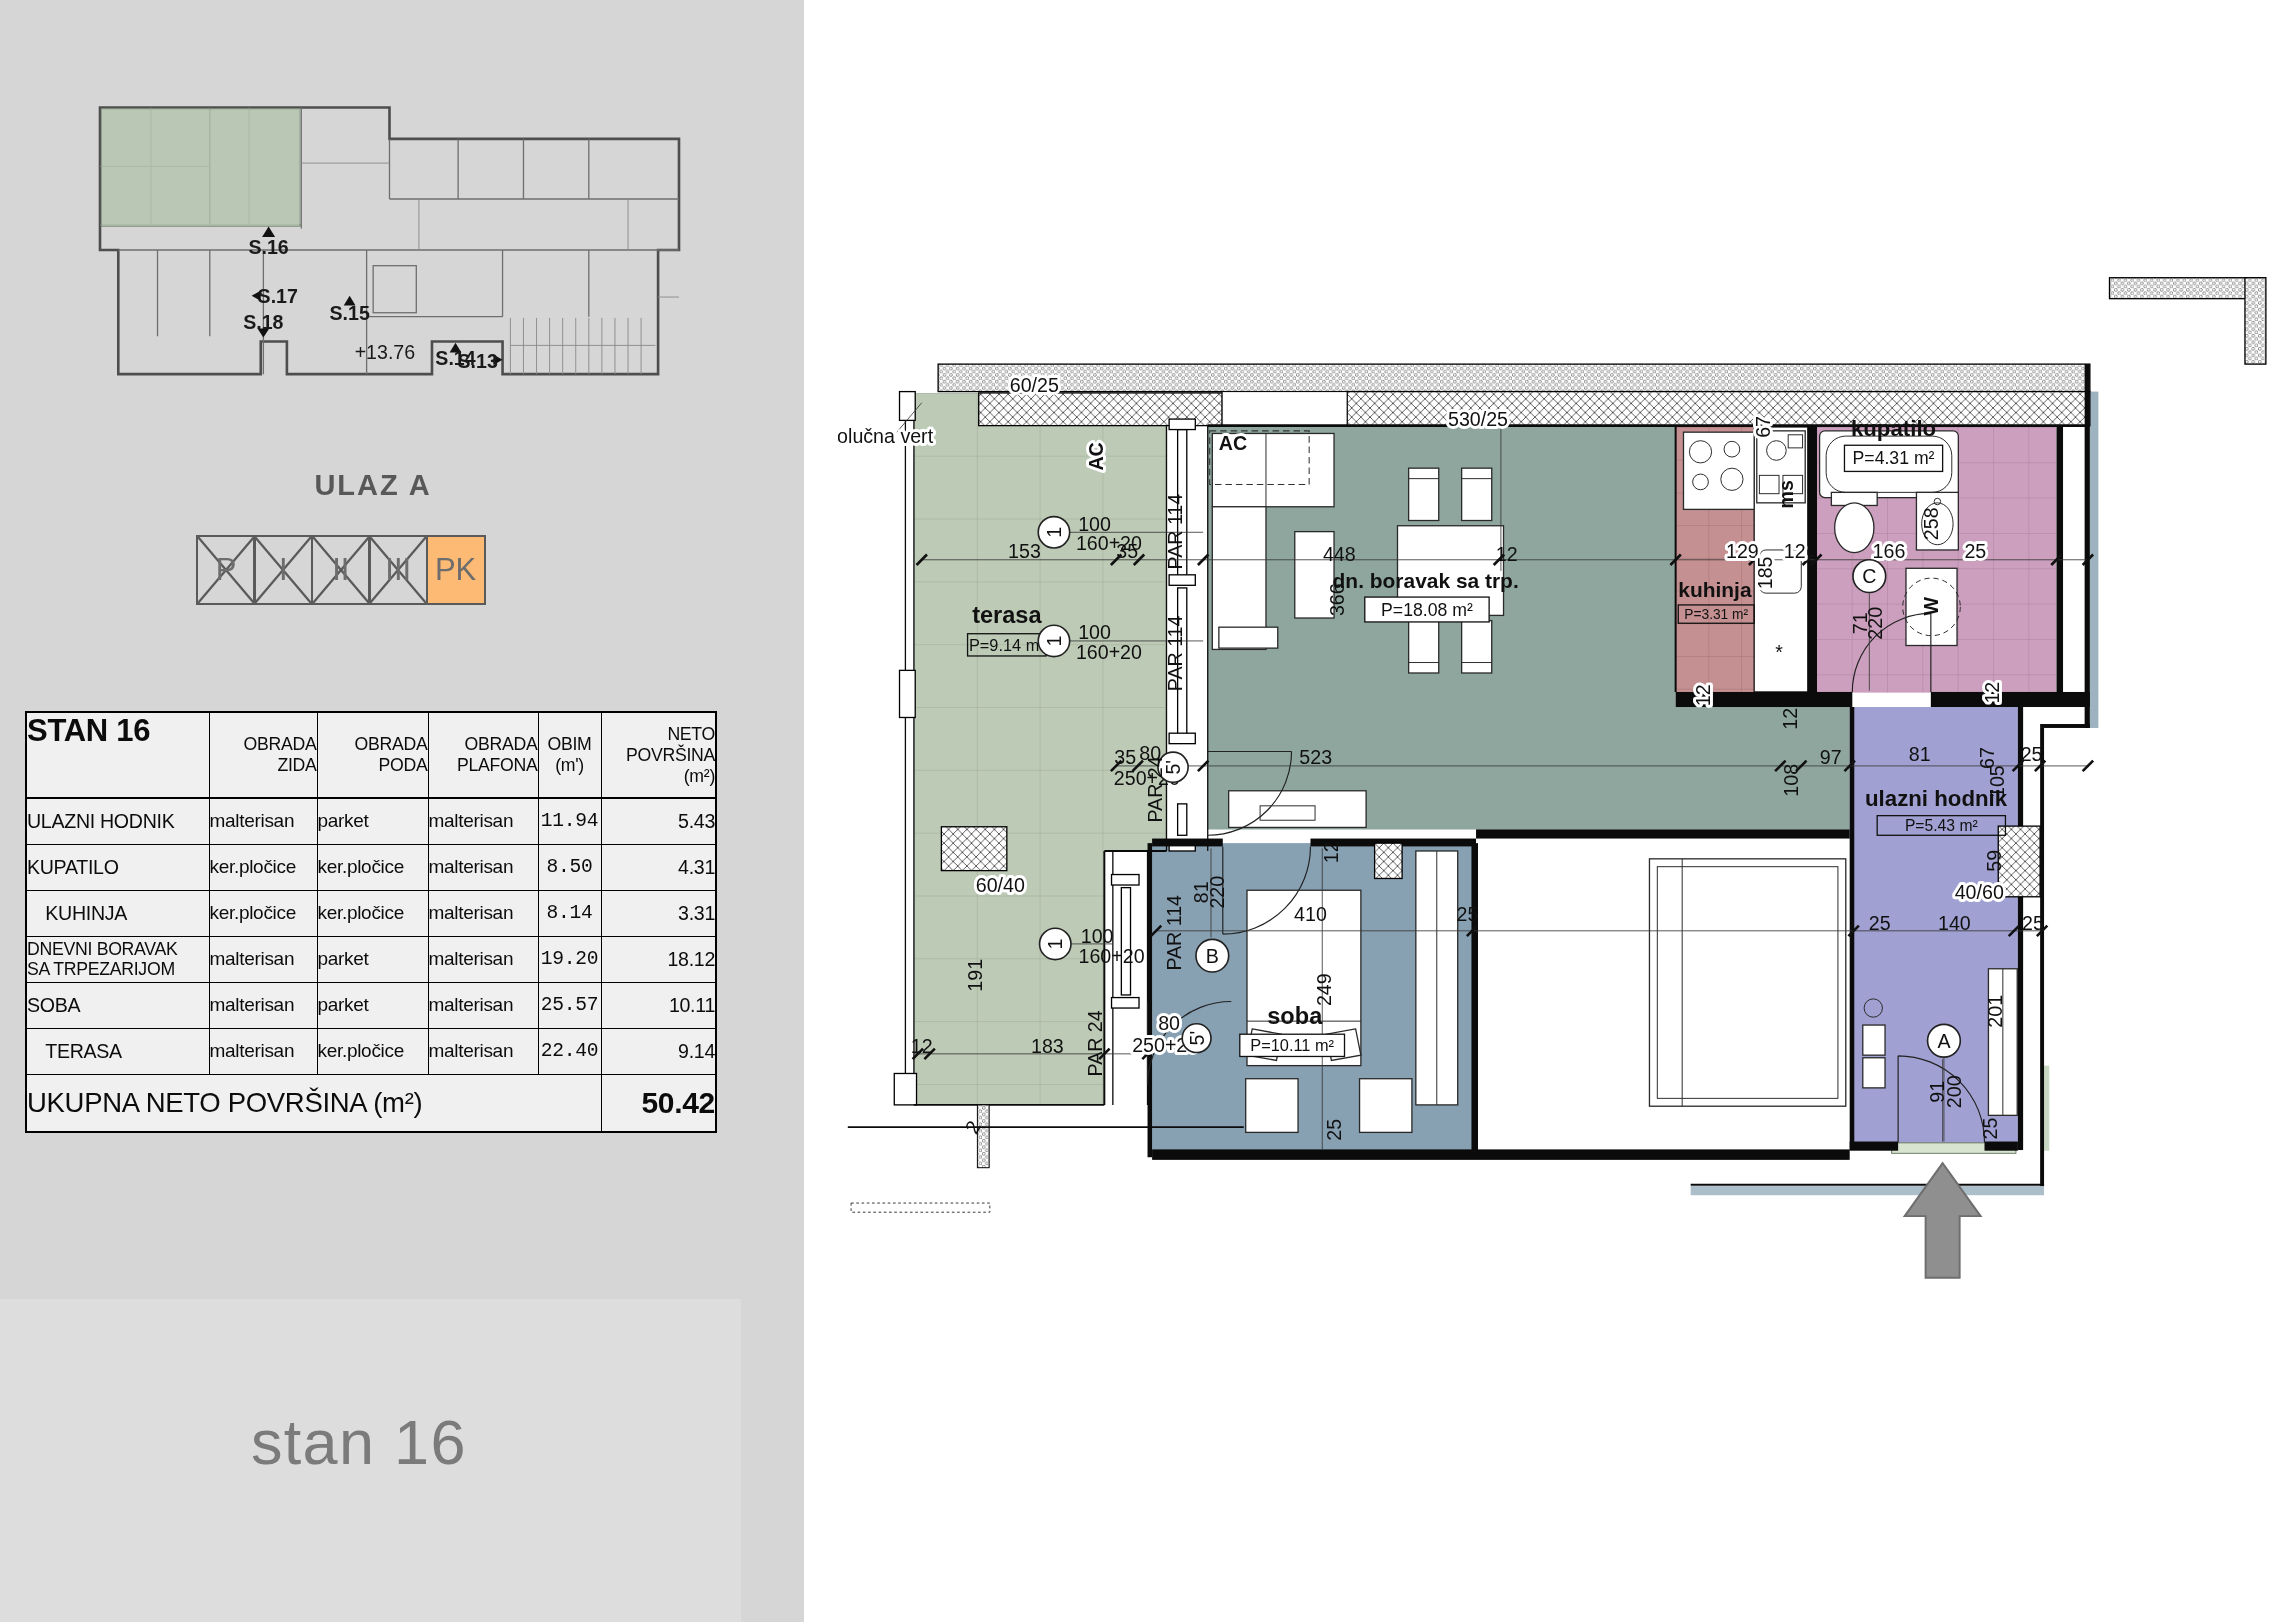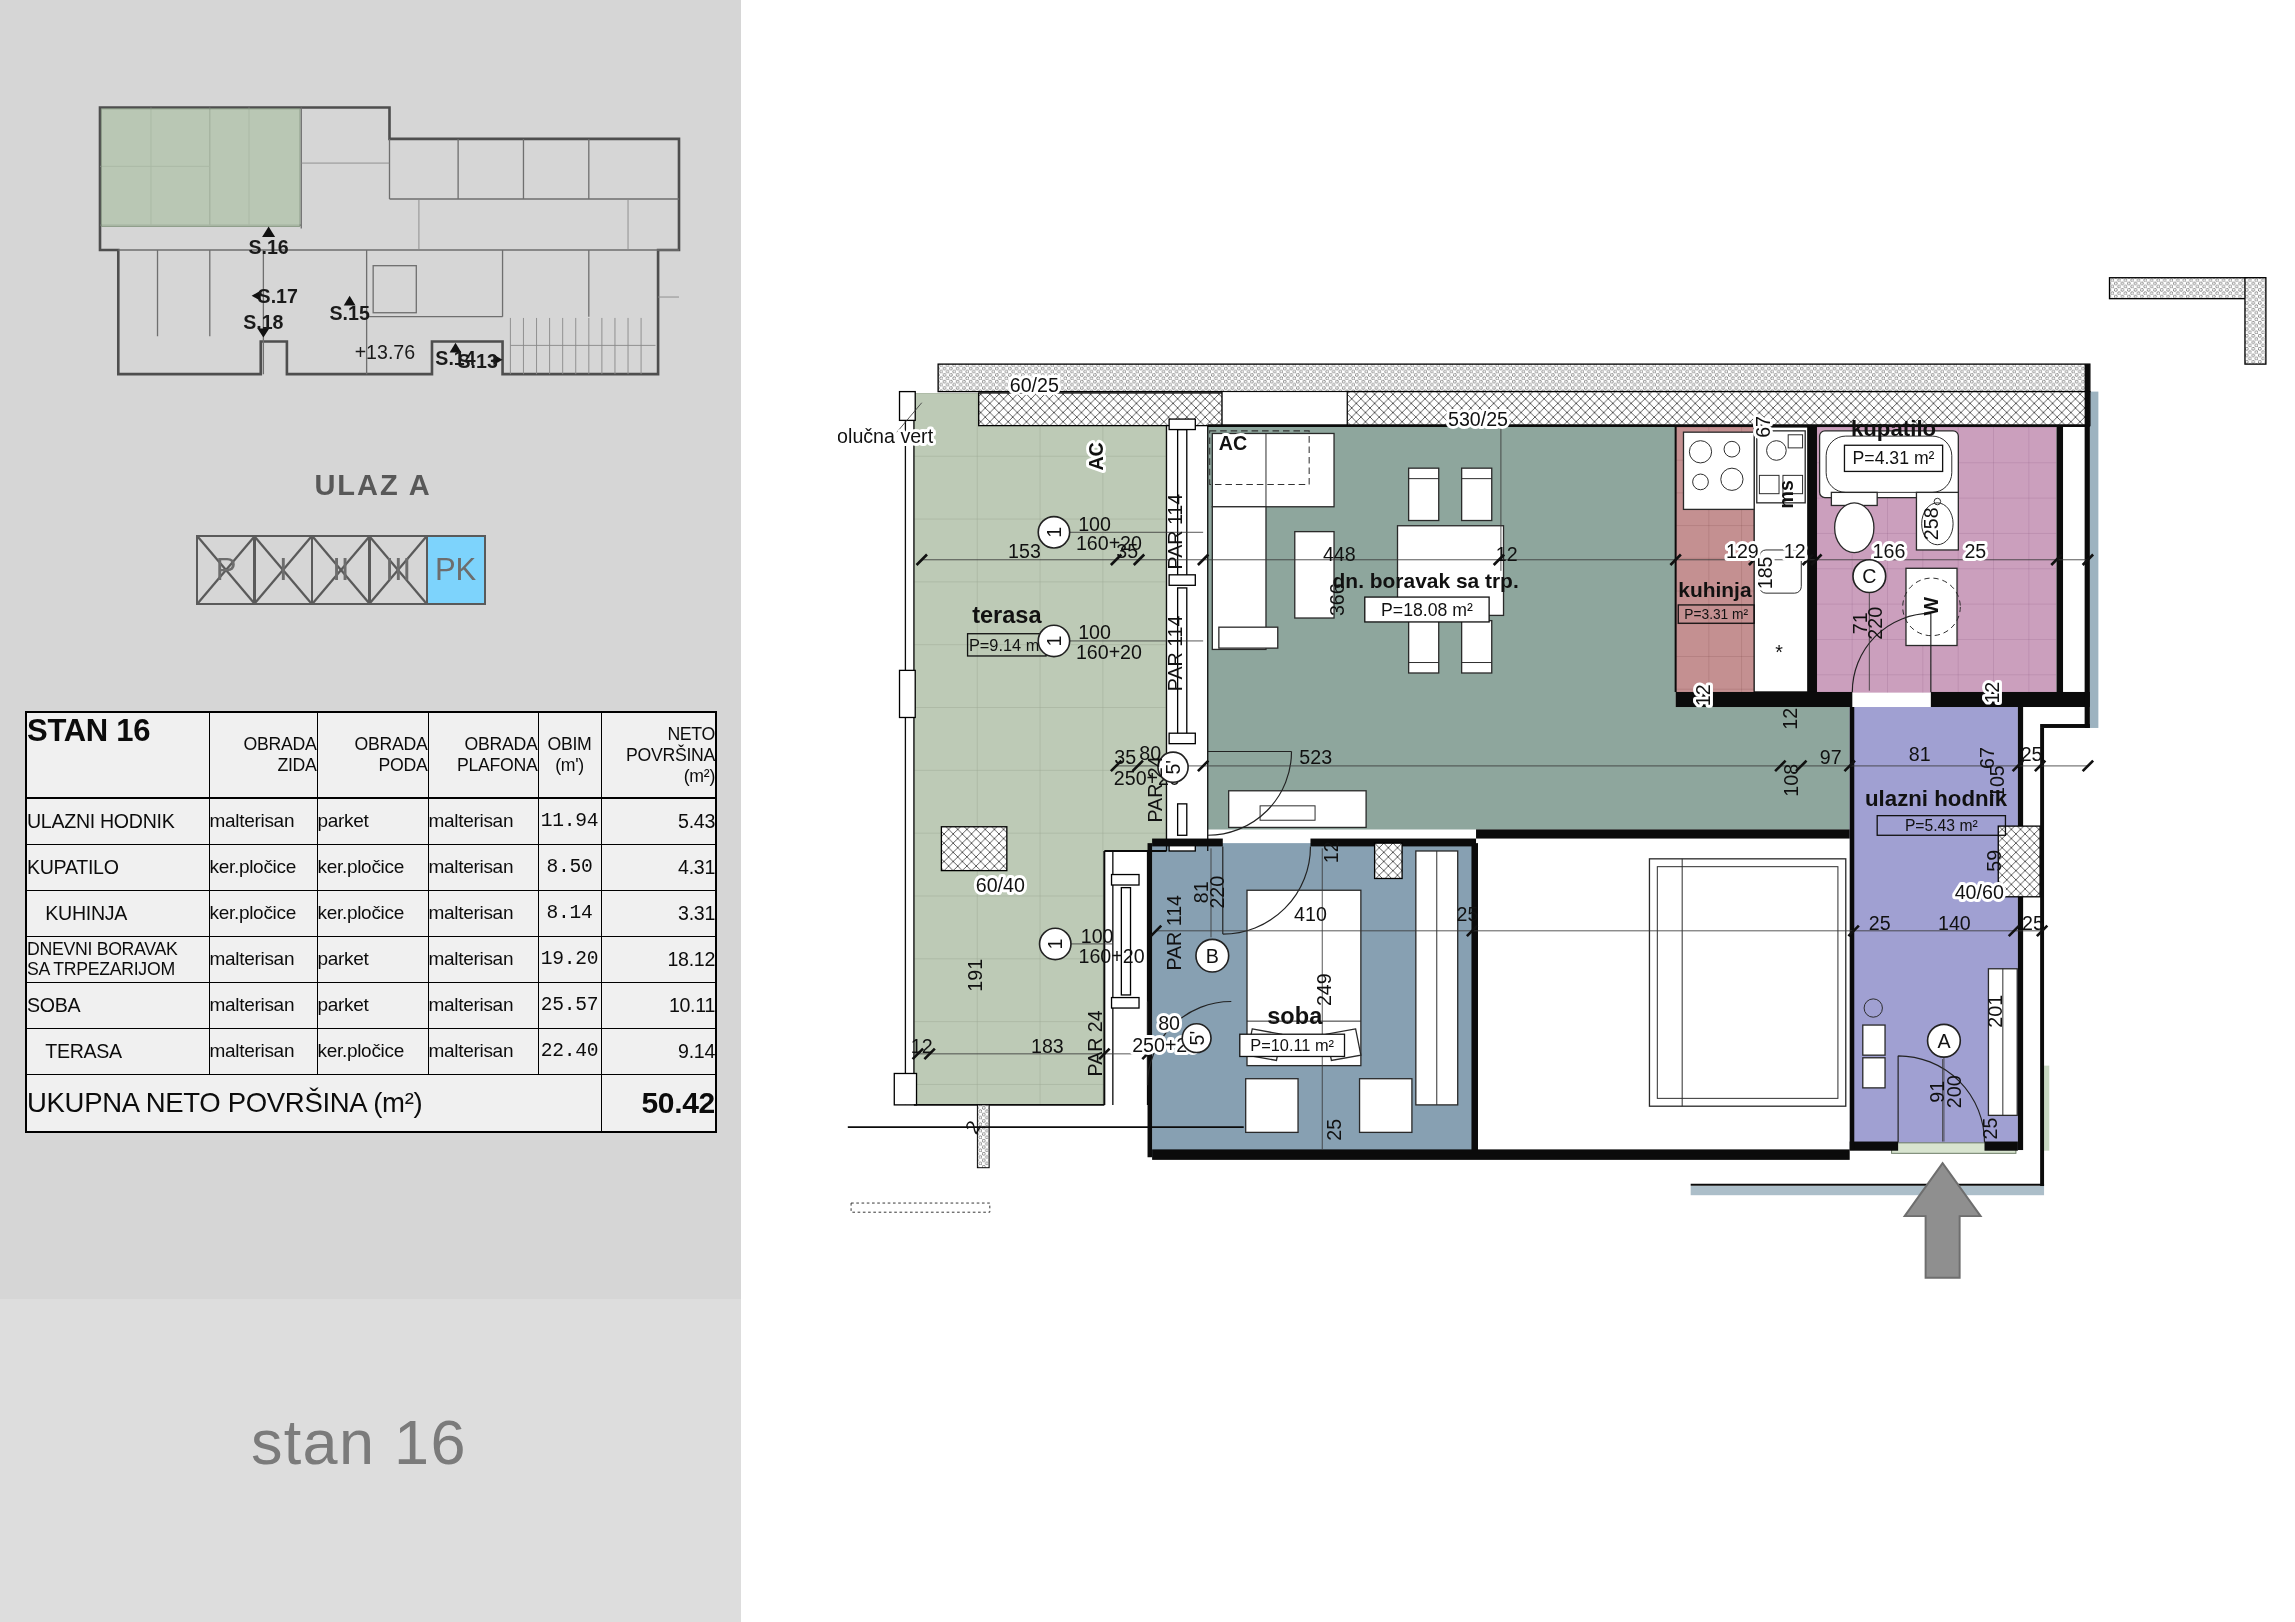--- a/index.html
+++ b/index.html
@@ -1,33 +1,33 @@
 <!DOCTYPE html>
 <html style="font-size:10.5px"><head>
 <meta charset="utf-8">
 <style>
   html,body{margin:0;padding:0;background:#fff;}
   .canvas{position:relative;width:2295px;height:1623px;background:#ffffff;overflow:hidden;
           font-family:"Liberation Sans","DejaVu Sans",sans-serif;}
-  .left-panel{position:absolute;left:0;top:0;width:741px;height:1623px;background:#d6d6d6;}
+  .left-panel{position:absolute;left:0;top:0;width:804px;height:1623px;background:#d6d6d6;}
   .left-panel .lower{position:absolute;left:0;top:1299px;width:741px;height:324px;background:#dddddd;}
   .mini{position:absolute;left:92px;top:101px;width:595px;height:281px;}
   .mini .wall{stroke:#4e4e4e;stroke-width:4;fill:none;}
   .mini .iw{stroke:#6f6f6f;stroke-width:2;fill:none;}
   .mini .iw2{stroke:#8a8a8a;stroke-width:1.4;fill:none;}
   .mini text{font-family:"Liberation Sans","DejaVu Sans",sans-serif;fill:#1a1a1a;}
   .mini .tri{fill:#111;}
   .ulaz{position:absolute;left:262px;top:469px;width:222px;text-align:center;font-size:29px;font-weight:bold;
          color:#585858;letter-spacing:2px;}
   .floors{position:absolute;left:196px;top:535px;display:flex;}
   .floorbox{position:relative;width:56px;height:66px;border:2.6px solid #5a5a5a;margin-left:-2.6px;box-sizing:content-box;
             display:flex;align-items:center;justify-content:center;}
   .floorbox:first-child{margin-left:0;}
   .floorbox .fl{font-size:31px;color:#6d6d6d;z-index:2;}
-  .floorbox.active{background:#7dd3fc;}
+  .floorbox.active{background:#fdba74;}
   .floorbox .cross{position:absolute;left:0;top:0;width:100%;height:100%;}
   .floorbox .cross line{stroke:#5a5a5a;stroke-width:3.5;}
   .stan-table{position:absolute;left:25px;top:711px;width:690px;border-collapse:collapse;background:#f0f0f0;
               table-layout:fixed;color:#0c0c0c;}
   .stan-table th,.stan-table td{border:1.6px solid #000;padding:0;letter-spacing:-0.3px;overflow:hidden;}
   .stan-table{border:2.6px solid #000;}
   .stan-table thead tr{height:86px;border-bottom:2.6px solid #000;}
   .stan-table tbody tr{height:46px;}
   .stan-table tr.tot{height:58px;}
   .th-title{font-size:31px;font-weight:bold;text-align:left;vertical-align:top;padding:9.2px 0 0 6.5px;}

